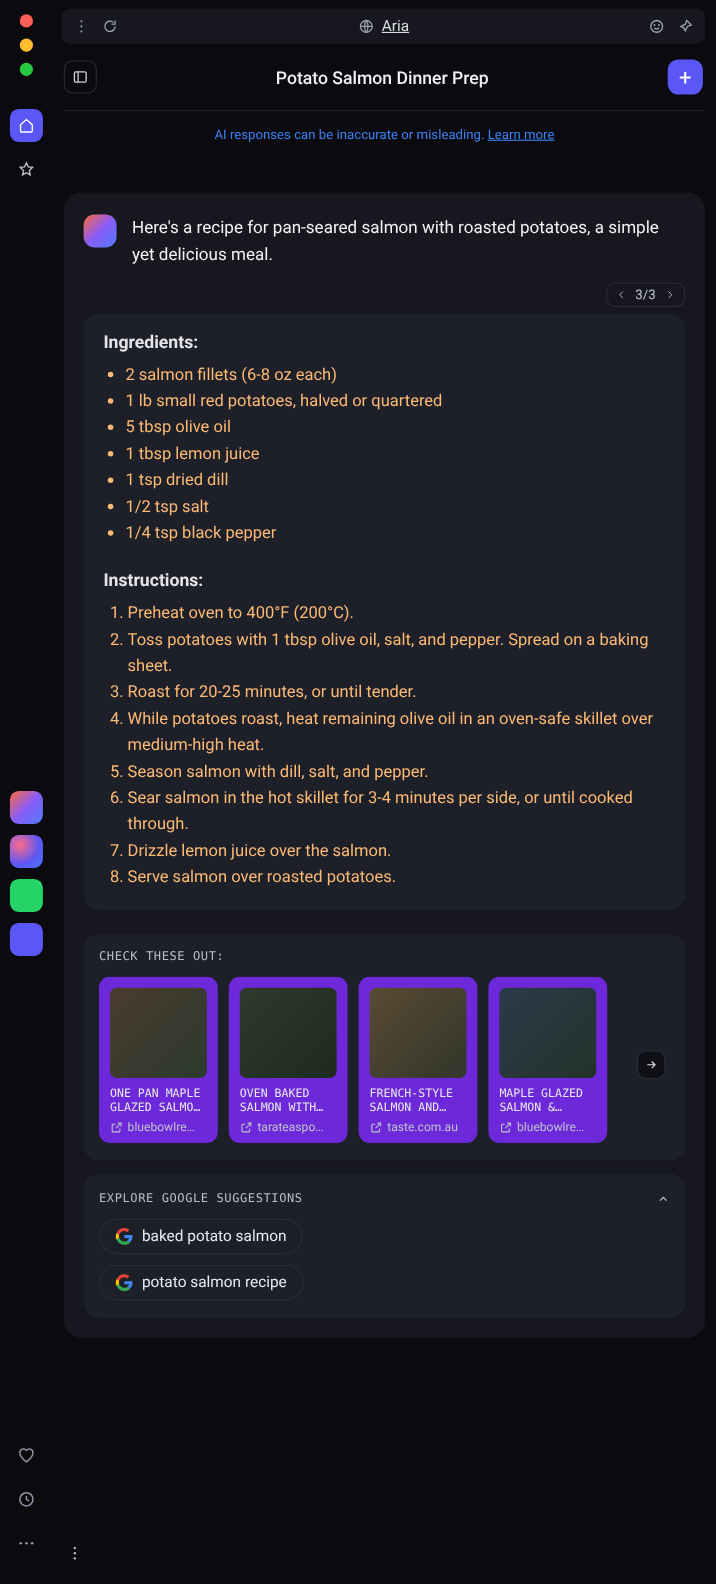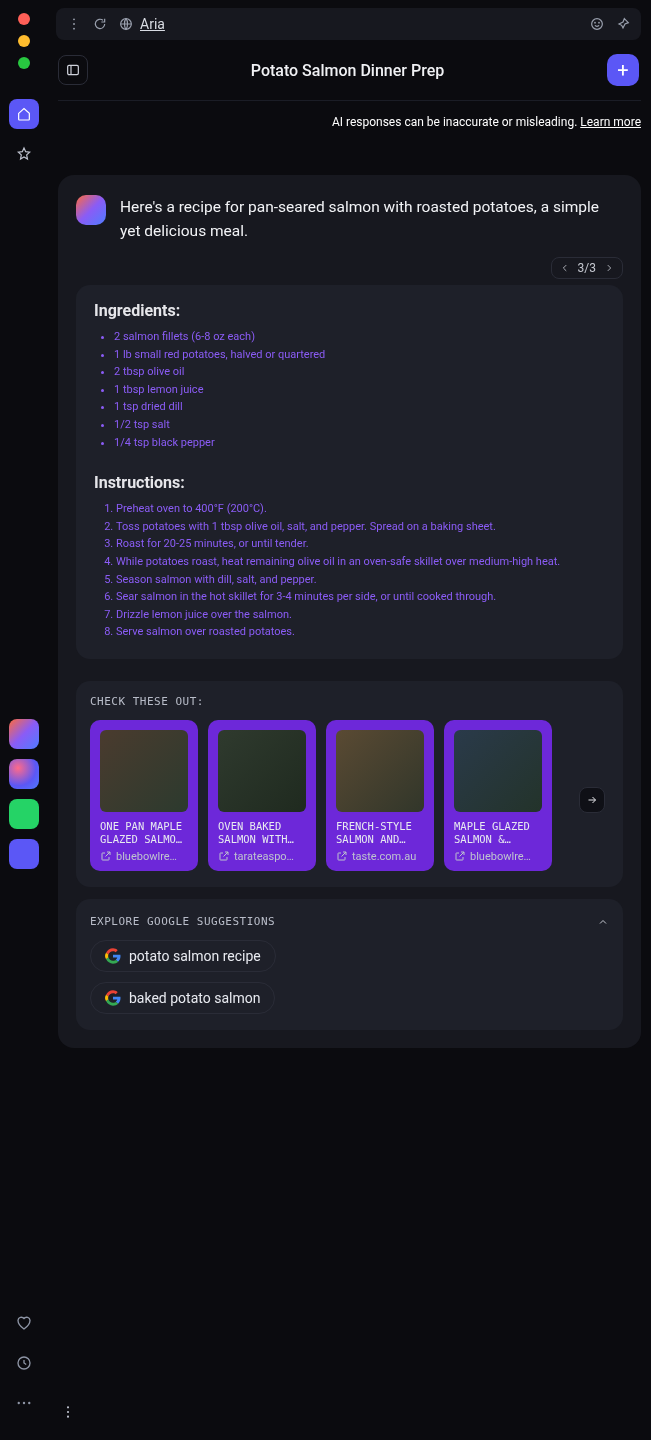--- a/index.html
+++ b/index.html
@@ -73,21 +73,21 @@
     margin: 8px 10px 6px 8px;
     background: #17181F;
     border-radius: 8px;
     display: flex;
     align-items: center;
     gap: 10px;
     padding: 0 10px;
     color: #c5c8d0;
     font-size: 14px;
   }
-  .topbar .spacer { flex:1; text-align:center; display:flex; align-items:center; justify-content:flex-start; gap:6px; color:#d9dce3;text-decoration:underline;}
+  .topbar .spacer { flex:1; text-align:center; display:flex; align-items:center; justify-content:center; gap:6px; color:#d9dce3;text-decoration:underline;}
   .topbar svg { width:16px; height:16px; stroke:#9aa0ae; fill:none; stroke-width:1.8;}
 
   
   .header {
     display: flex;
     align-items: center;
     height: 48px;
     padding: 0 12px 0 10px;
   }
   .sidebar-toggle {
@@ -99,23 +99,23 @@
   .header-title { flex:1; text-align:center; font-size:16px; font-weight:500; color:#f0f1f4;}
   .new-btn {
     width: 32px; height: 32px; border-radius: 10px;
     background:#5B57F6; color:#fff; display:flex;align-items:center;justify-content:center;
     font-size: 20px; line-height:1;
   }
 
   .divider { height:1px; background:#1b1d26; margin: 6px 10px 0 10px; }
 
   .disclaimer {
-    text-align: right;
+    text-align: center;
     font-size: 12px;
-    color: #ffffff;
+    color: #3b82f6;
     padding: 14px 10px 18px 10px;
   }
   .disclaimer .lm { text-decoration: underline; cursor:pointer; }
 
   .scroll {
     flex:1;
     overflow: hidden;
     padding: 0 10px;
   }
 
@@ -158,21 +158,21 @@
   .recipe-card {
     margin-top: 6px;
     background: #1E2029;
     border-radius: 14px;
     padding: 16px 18px 18px 18px;
     position: relative;
   }
   .sec-h { font-weight: 700; font-size: 16px; margin-bottom: 8px; }
   .recipe-card ul { list-style: disc; padding-left: 20px; }
   .recipe-card ol { padding-left: 22px; }
-  .recipe-card li { font-size: 11px; line-height: 1.6; color:#8b5cf6; }
+  .recipe-card li { font-size: 15px; line-height: 1.6; color:#fdba74; }
   .instructions { margin-top: 22px; }
 
   
   .cto {
     margin-top: 22px;
     background:#1E2029;
     border-radius:14px;
     padding: 14px 14px 16px 14px;
     position: relative;
   }
@@ -398,21 +398,21 @@
               <path d="M9 5 L16 12 L9 19"></path>
             </svg>
         </div>
       </div>
 
       <div class="recipe-card">
         <div class="sec-h">Ingredients:</div>
         <ul>
           <li>2 salmon fillets (6-8 oz each)</li>
           <li>1 lb small red potatoes, halved or quartered</li>
-          <li>2 tbsp olive oil</li>
+          <li>5 tbsp olive oil</li>
           <li>1 tbsp lemon juice</li>
           <li>1 tsp dried dill</li>
           <li>1/2 tsp salt</li>
           <li>1/4 tsp black pepper</li>
         </ul>
 
         <div class="instructions">
           <div class="sec-h">Instructions:</div>
           <ol>
             <li>Preheat oven to 400°F (200°C).</li>
@@ -494,30 +494,30 @@
             </svg>
         </div>
         <div class="chips">
           <div class="chip">
             <svg class="glogo" viewBox="0 0 48 48">
               <path fill="#EA4335" d="M24 9.5c3.9 0 6.6 1.7 8.1 3.1l5.9-5.9C34.4 3.2 29.7 1 24 1 14.8 1 6.9 6.5 3.3 14.4l6.9 5.4C11.9 13.8 17.4 9.5 24 9.5z"></path>
               <path fill="#4285F4" d="M46.5 24.5c0-1.6-.1-3.1-.4-4.5H24v8.5h12.7c-.5 2.9-2.1 5.3-4.5 7l6.9 5.4c4-3.7 7.4-9.2 7.4-16.4z"></path>
               <path fill="#FBBC05" d="M10.2 28.2c-.5-1.4-.8-2.8-.8-4.2s.3-2.8.8-4.2l-6.9-5.4C1.2 17.7 0 20.7 0 24s1.2 6.3 3.3 9.6l6.9-5.4z"></path>
               <path fill="#34A853" d="M24 47c6.5 0 11.9-2.1 15.9-5.8l-6.9-5.4c-2 1.4-4.7 2.3-9 2.3-6.6 0-12.1-4.3-13.8-10.3l-6.9 5.4C6.9 41.5 14.8 47 24 47z"></path>
             </svg>
-            <span>potato salmon recipe</span>
+            <span>baked potato salmon</span>
           </div>
           <div class="chip">
             <svg class="glogo" viewBox="0 0 48 48">
               <path fill="#EA4335" d="M24 9.5c3.9 0 6.6 1.7 8.1 3.1l5.9-5.9C34.4 3.2 29.7 1 24 1 14.8 1 6.9 6.5 3.3 14.4l6.9 5.4C11.9 13.8 17.4 9.5 24 9.5z"></path>
               <path fill="#4285F4" d="M46.5 24.5c0-1.6-.1-3.1-.4-4.5H24v8.5h12.7c-.5 2.9-2.1 5.3-4.5 7l6.9 5.4c4-3.7 7.4-9.2 7.4-16.4z"></path>
               <path fill="#FBBC05" d="M10.2 28.2c-.5-1.4-.8-2.8-.8-4.2s.3-2.8.8-4.2l-6.9-5.4C1.2 17.7 0 20.7 0 24s1.2 6.3 3.3 9.6l6.9-5.4z"></path>
               <path fill="#34A853" d="M24 47c6.5 0 11.9-2.1 15.9-5.8l-6.9-5.4c-2 1.4-4.7 2.3-9 2.3-6.6 0-12.1-4.3-13.8-10.3l-6.9 5.4C6.9 41.5 14.8 47 24 47z"></path>
             </svg>
-            <span>baked potato salmon</span>
+            <span>potato salmon recipe</span>
           </div>
         </div>
       </div>
 
     </div>
 
   </div>
 
   <div class="inputbar-wrap">
     <div class="kebab">

